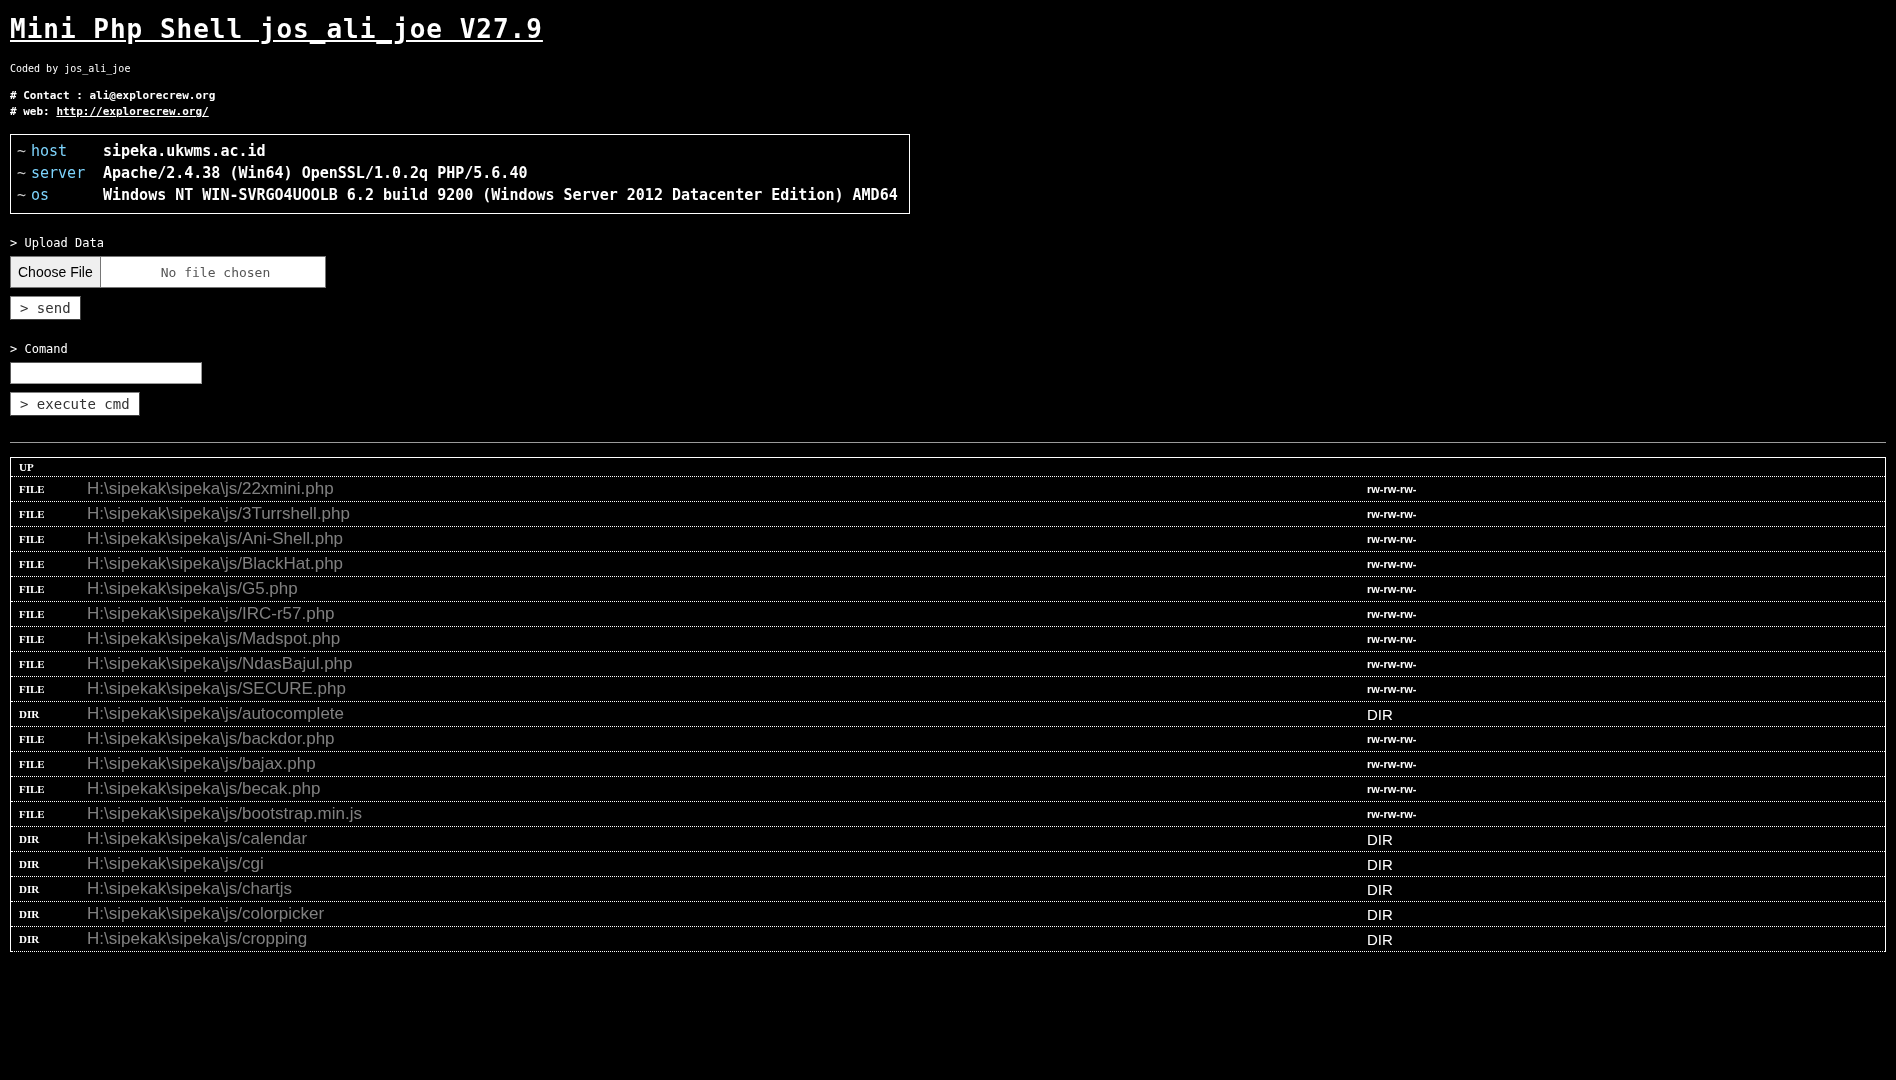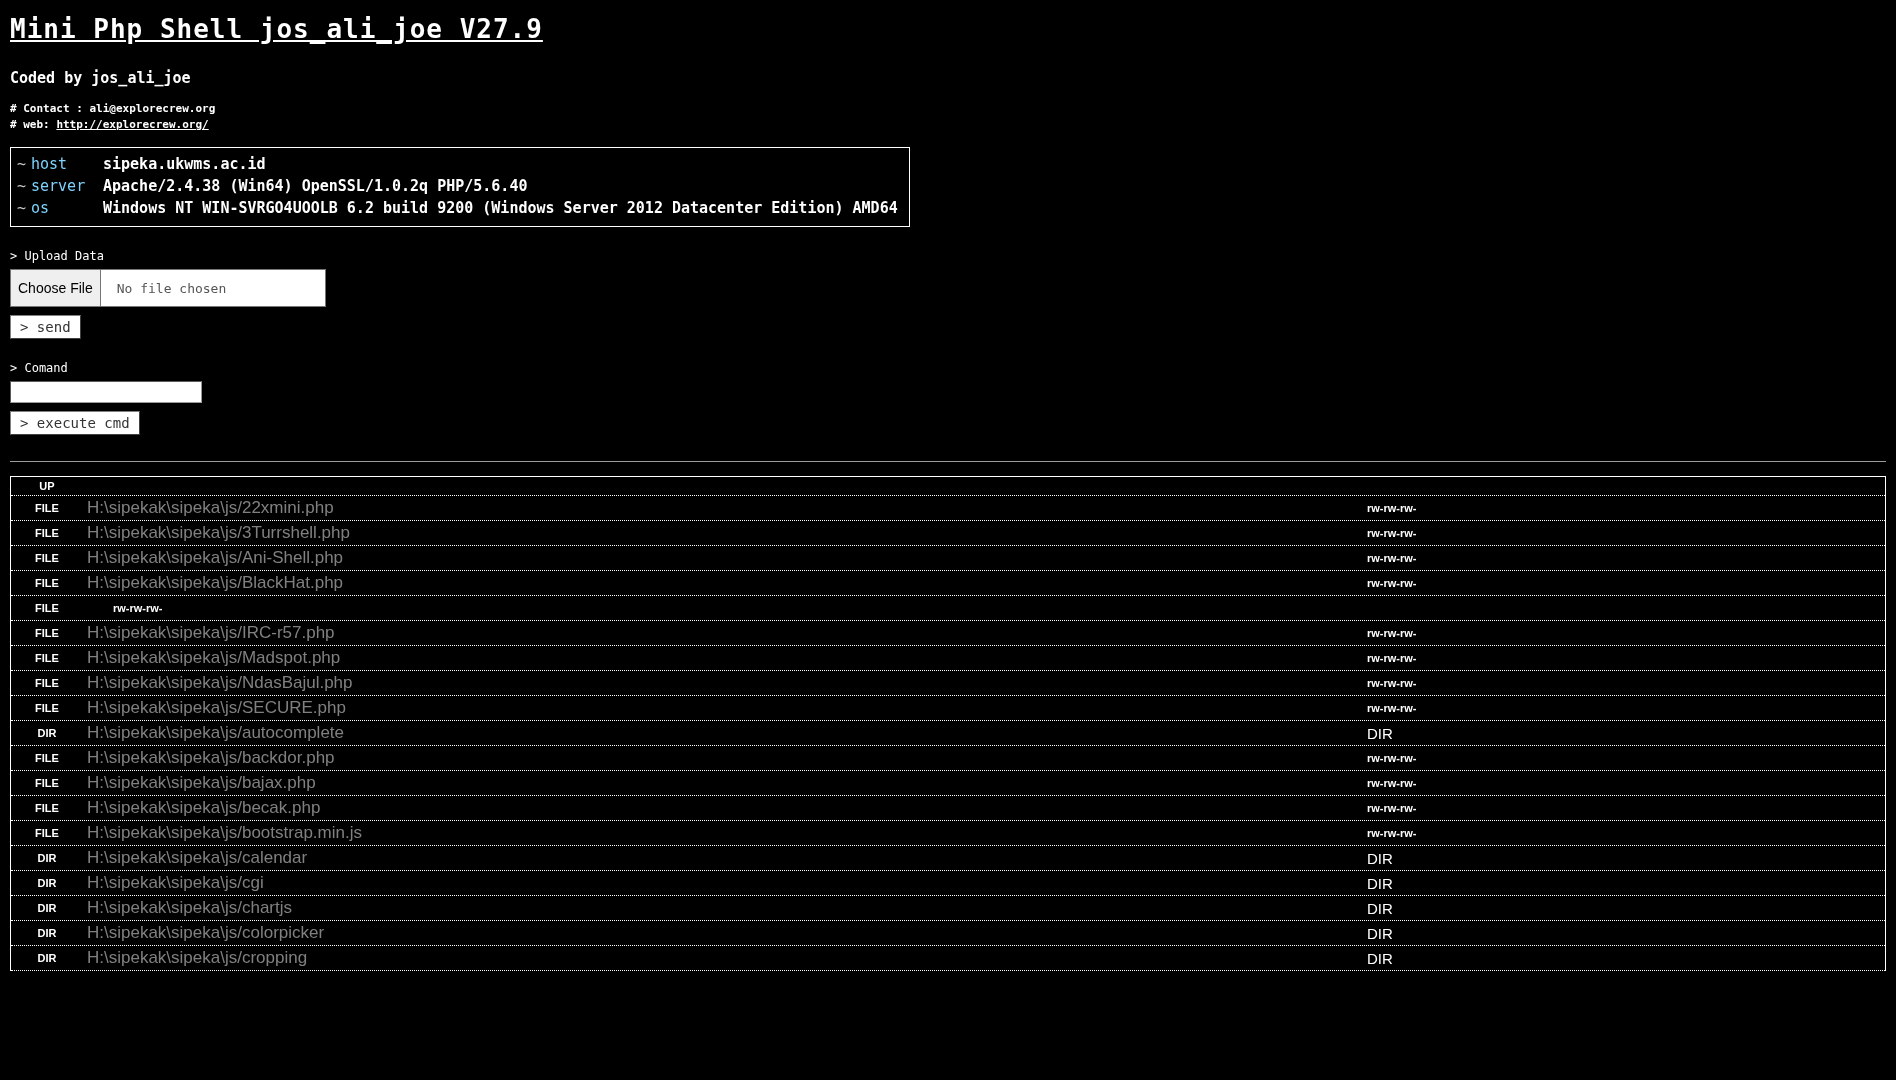--- a/index.html
+++ b/index.html
@@ -11,42 +11,42 @@
   .page{padding:8px 10px 0 10px;box-sizing:border-box;}
 
   
   .title{
     font-family:"DejaVu Sans Mono","Liberation Mono",monospace;
     font-size:26px;font-weight:bold;letter-spacing:1px;
     text-decoration:underline;color:#ffffff;
     margin:6px 0 0 0;line-height:1.2;
   }
   .coded{
-    font-size:15px;font-weight:bold;margin-top:24px;color:#ffffff;
+    font-size:10px;font-weight:normal;margin-top:18px;color:#ffffff;
   }
   .contact-block{margin-top:14px;font-size:11px;font-weight:bold;line-height:1.45;}
   .contact-block a{color:#ffffff;text-decoration:underline;}
 
   
   .infobox{
     margin-top:14px;border:1px solid #ffffff;
     width:900px;box-sizing:border-box;
     padding:6px 6px 7px 6px;
   }
   .inforow{display:flex;align-items:baseline;font-size:15px;line-height:1.45;white-space:nowrap;}
   .infokey{color:#7dd3fc;width:72px;flex:0 0 72px;}
   .infotilde{color:#c8c8c8;width:14px;flex:0 0 14px;}
   .infoval{color:#ffffff;font-weight:bold;}
 
   
   .sectlabel{font-size:12px;font-weight:normal;margin-top:22px;color:#ffffff;}
   .filerow{margin-top:6px;}
   .fileinput{
     display:inline-flex;align-items:stretch;background:#ffffff;
-    border:1px solid #767676;height:38px;width:316px;box-sizing:border-box;
+    border:1px solid #767676;height:32px;width:316px;box-sizing:border-box;gap:44px;
   }
   .choosebtn{
     background:#efefef;border-right:1px solid #767676;
     color:#000;font-family:"Liberation Sans",sans-serif;font-size:14px;
     display:flex;align-items:center;padding:0 7px;white-space:nowrap;
   }
   .filename{
     color:#555;font-size:13px;display:flex;align-items:center;
     padding-left:16px;white-space:nowrap;
   }
@@ -74,22 +74,22 @@
     margin-top:14px;border:1px solid #ffffff;border-bottom:none;
     box-sizing:border-box;width:1876px;
   }
   .row{
     display:flex;align-items:center;height:25px;
     border-bottom:1px dotted #ffffff;box-sizing:border-box;
   }
   .row.up{height:19px;border-bottom:1px dotted #ffffff;}
   .c-type{
     flex:0 0 64px;padding-left:8px;box-sizing:border-box;
-    font-family:Liberation Sans, sans-serif;
-    font-size:11px;font-weight:bold;color:#ffffff;text-align:center;
+    font-family:Liberation Serif, serif;
+    font-size:11px;font-weight:bold;color:#ffffff;
   }
   .c-type.up{font-size:11px;font-weight:bold;}
   .c-name{
     flex:1 1 auto;padding-left:12px;box-sizing:border-box;
     font-family:"Liberation Sans",sans-serif;
     font-size:17px;color:#808080;white-space:nowrap;overflow:hidden;
   }
   .c-perm{
     flex:0 0 556px;padding-left:38px;box-sizing:border-box;
     font-family:Liberation Sans, sans-serif;color:#ffffff;
@@ -167,20 +167,21 @@
           <div class="c-name">H:\sipekak\sipeka\js/Ani-Shell.php</div>
           <div class="c-perm file">rw-rw-rw-</div>
         </div>
         <div class="row">
           <div class="c-type">FILE</div>
           <div class="c-name">H:\sipekak\sipeka\js/BlackHat.php</div>
           <div class="c-perm file">rw-rw-rw-</div>
         </div>
         <div class="row">
           <div class="c-type">FILE</div>
+          <div class="c-name">H:\sipekak\sipeka\js/G5.php</div>
           <div class="c-perm file">rw-rw-rw-</div>
         </div>
         <div class="row">
           <div class="c-type">FILE</div>
           <div class="c-name">H:\sipekak\sipeka\js/IRC-r57.php</div>
           <div class="c-perm file">rw-rw-rw-</div>
         </div>
         <div class="row">
           <div class="c-type">FILE</div>
           <div class="c-name">H:\sipekak\sipeka\js/Madspot.php</div>

